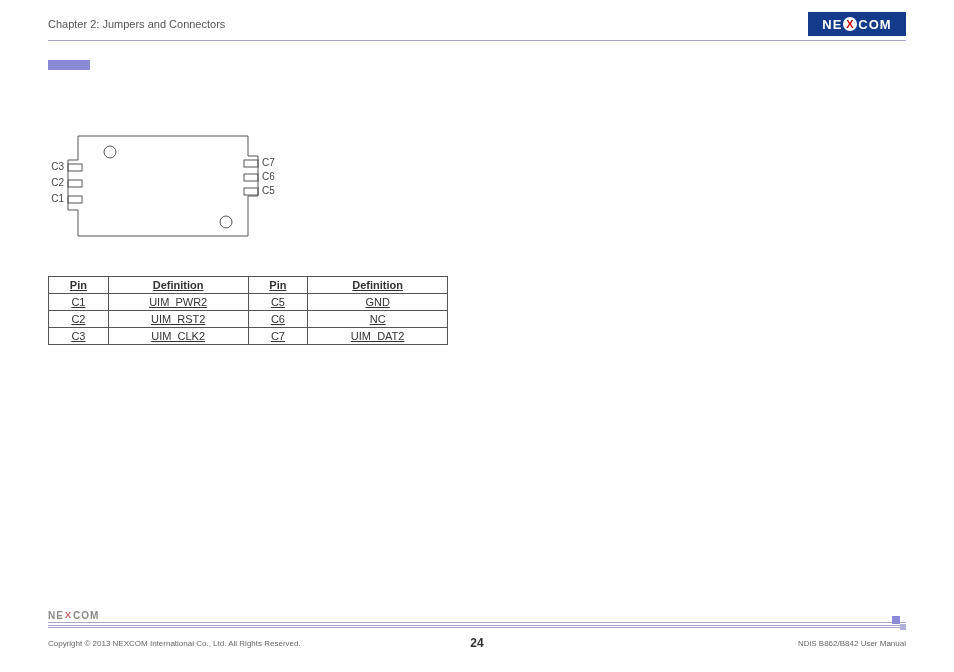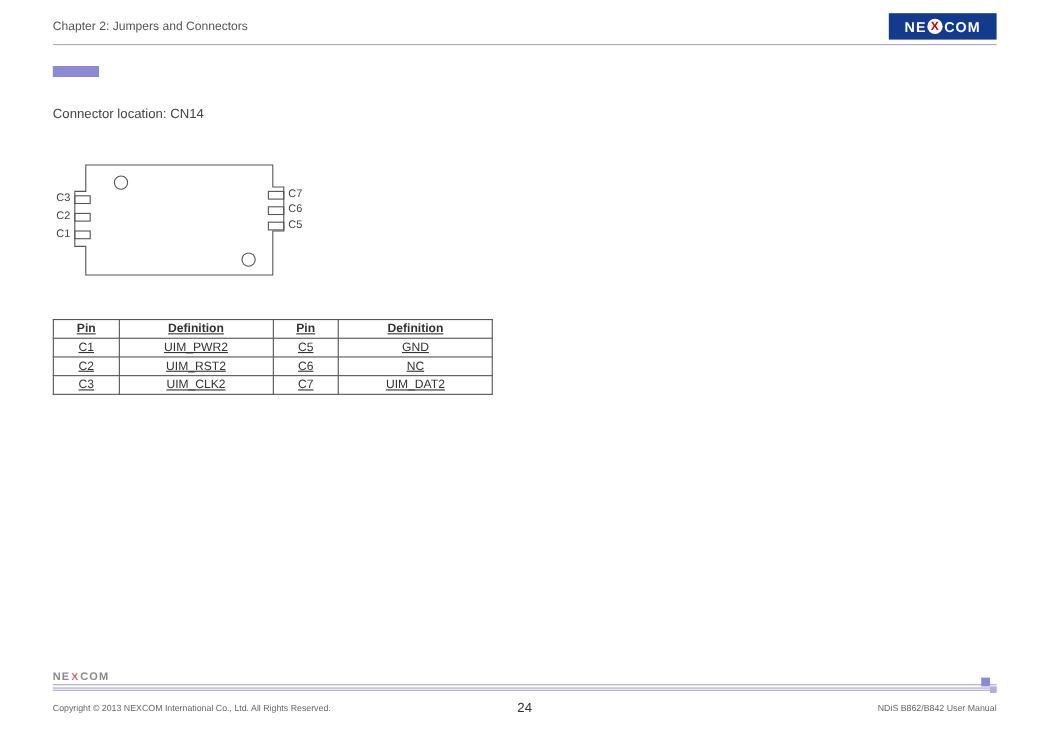--- a/index.html
+++ b/index.html
@@ -150,21 +150,21 @@
     font-size: 8px;
     color: #666;
     text-align: center;
   }
   .page-num {
     position: absolute;
     left: 50%;
     transform: translateX(-50%);
     bottom: 22px;
     font-size: 12px;
-    font-weight: 400;
+    font-weight: 700;
     color: #333;
   }
   .manual {
     position: absolute;
     right: 48px;
     bottom: 24px;
     font-size: 8px;
     color: #666;
   }
   .corner-deco {
@@ -186,21 +186,20 @@
       <span>NE</span>
       <span class="logo-x">X</span>
       <span>COM</span>
     </span>
   </div>
 </div>
 <div class="header-rule"></div>
 <div class="purple-stub"></div>
 
 <div class="content">
-  <div class="subtitle">Connector location: CN14</div>
 
   <div class="diagram-wrap">
     <svg class="diagram-svg" width="240" height="120" viewBox="0 0 240 120">
       <path d="M30 10 L200 10 L200 30 L210 30 L210 70 L200 70 L200 110 L30 110 L30 84 L20 84 L20 34 L30 34 Z" fill="none" stroke="#555" stroke-width="1"></path>
       <circle cx="62" cy="26" r="6" fill="none" stroke="#555"></circle>
       <circle cx="178" cy="96" r="6" fill="none" stroke="#555"></circle>
 
       <rect x="20" y="38" width="14" height="7" fill="none" stroke="#555"></rect>
       <rect x="20" y="54" width="14" height="7" fill="none" stroke="#555"></rect>
       <rect x="20" y="70" width="14" height="7" fill="none" stroke="#555"></rect>

